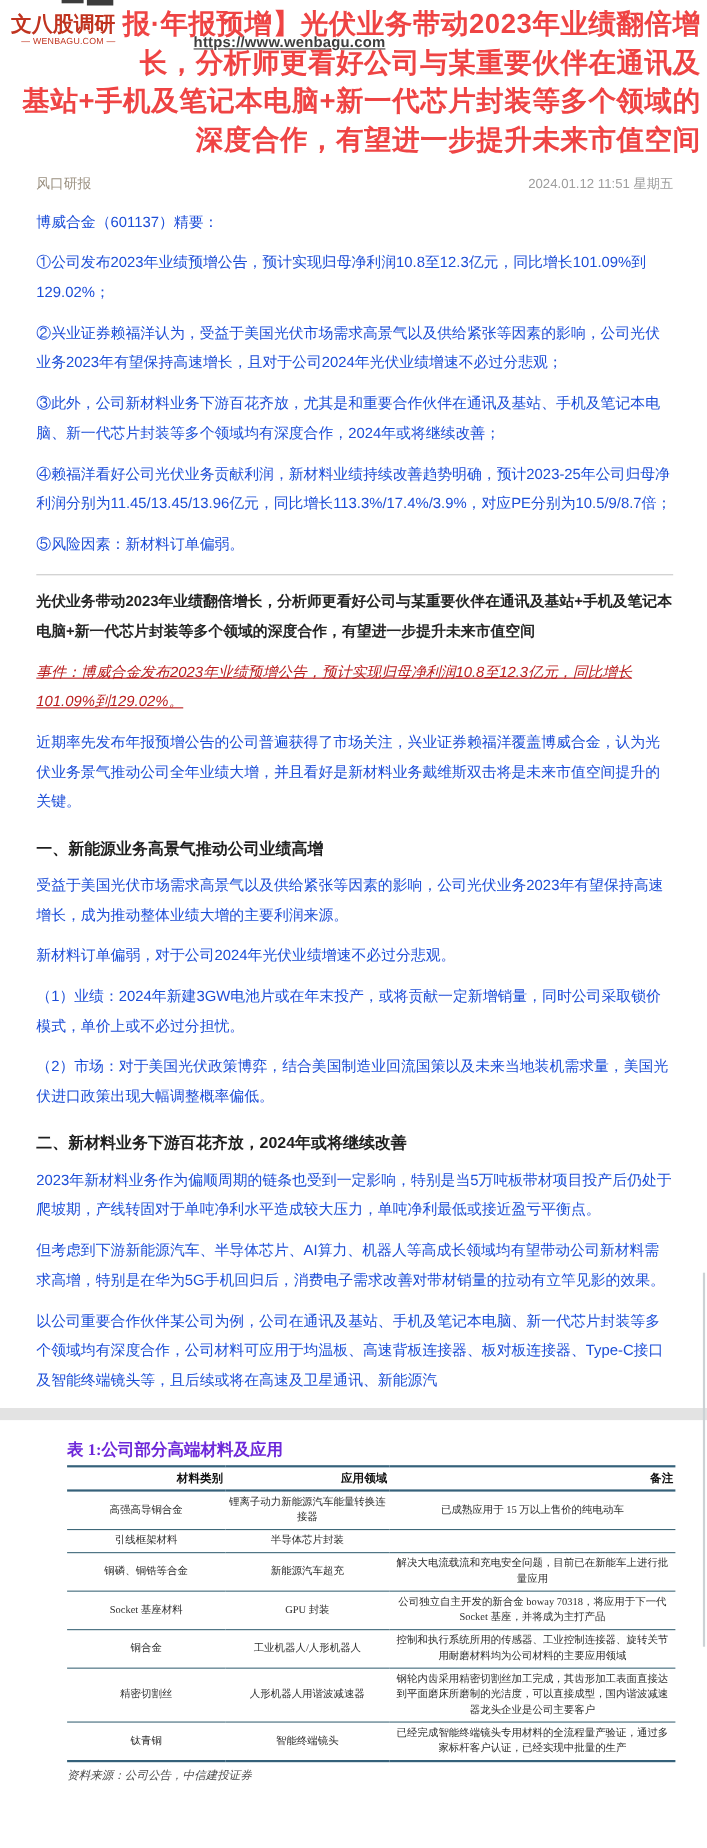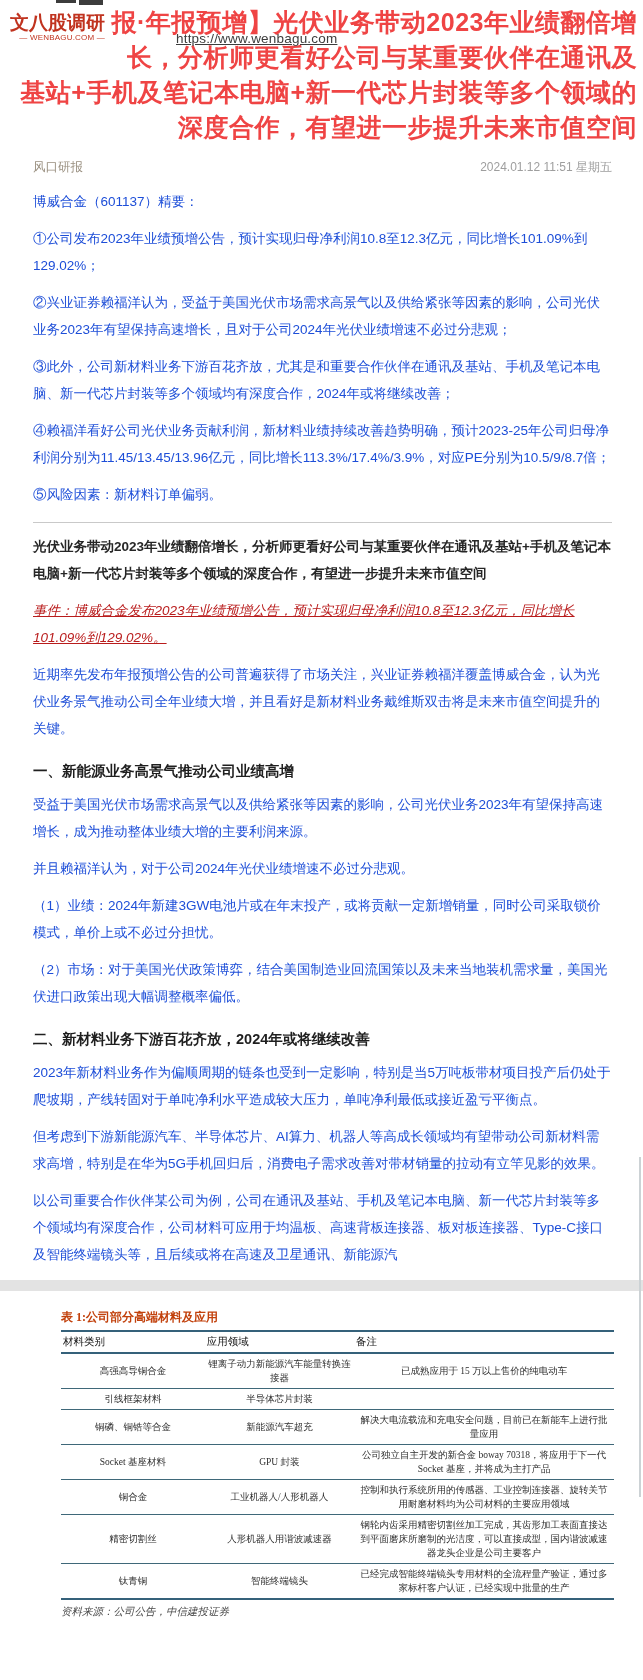--- a/index.html
+++ b/index.html
@@ -6,40 +6,40 @@
   .page{width:643px;height:1680px;background:#ffffff;position:relative;overflow:hidden;
         font-family:"Liberation Sans",sans-serif;}
   .frag{position:absolute;background:#3c3c3c;}
   .frag1{left:56px;top:0;width:20px;height:3px;}
   .frag2{left:79px;top:0;width:24px;height:5px;}
   .header{position:relative;padding:5px 6px 0 8px;}
   .logo{float:left;width:97px;text-align:right;padding-top:7px;}
   .logo-main{font-size:19px;font-weight:bold;color:#c0331f;line-height:21px;white-space:nowrap;}
   .logo-sub{font-size:8px;color:#c0331f;letter-spacing:.2px;line-height:10px;white-space:nowrap;}
   .title{margin:0;font-size:25px;line-height:35px;font-weight:bold;color:#ef4444;letter-spacing:.5px;text-align:right;}
-  .wm-url{position:absolute;left:176px;top:31px;font-size:13.5px;font-weight:normal;color:#3d3d3d;
+  .wm-url{position:absolute;left:176px;top:31px;font-size:13.5px;font-weight:bold;color:#3d3d3d;
           text-decoration:underline;letter-spacing:.2px;}
   .meta{display:flex;justify-content:space-between;align-items:flex-start;padding:14px 31px 0 33px;clear:both;}
   .meta-source{font-size:12.5px;color:#9a9080;}
   .meta-date{font-size:12px;color:#9e9e9e;}
   .content{padding:0 31px 0 33px;}
   .p{font-size:13.5px;line-height:27px;color:#1d4ed8;margin:10px 0 0;}
   .p.first{margin-top:12px;}
   .bold-p{font-weight:bold;color:#262626;}
   .underline-p{text-decoration:underline;color:#b91c1c;font-style:italic;}
   .divider{border:0;border-top:1px solid #c9c9c9;margin:14px 0 4px;}
   .h{font-size:14.5px;font-weight:bold;color:#1f1f1f;margin:20px 0 0;}
   .band{height:11px;background:#e3e3e3;margin:12px -31px 0 -33px;}
   .p-cont{margin-top:32px;}
   .tableblock{margin:18px 0 0 28px;width:553px;}
-  .tb-title{font-size:12px;font-weight:bold;color:#c2410c;font-family:"Liberation Serif",serif;margin:0 0 4px;}
+  .tb-title{font-size:15px;font-weight:bold;color:#6d28d9;font-family:"Liberation Serif",serif;margin:0 0 4px;}
   .mat-table{border-collapse:collapse;width:100%;font-family:"Liberation Serif",serif;
              border-top:2px solid #35617a;border-bottom:2px solid #35617a;}
-  .mat-table th{font-size:10.5px;font-weight:normal;color:#111;border-bottom:2px solid #35617a;
-                padding:3px 2px;text-align:left;}
+  .mat-table th{font-size:10.5px;font-weight:bold;color:#111;border-bottom:2px solid #35617a;
+                padding:3px 2px;text-align:right;}
   .mat-table td{font-size:9.5px;color:#2e2e2e;border-bottom:1px solid #3f6879;padding:3px 3px;
                 text-align:center;line-height:14px;}
   .mat-table tr:last-child td{border-bottom:none;}
   .tb-source{font-family:Liberation Sans, sans-serif;font-style:italic;font-size:10.5px;color:#4a4a4a;margin-top:5px;}
   .right-edge{position:absolute;left:639px;top:1157px;width:2px;height:340px;background:#ccd2d5;}
 </style>
 </head>
 <body>
 
 <div class="page">
@@ -69,21 +69,21 @@
     <p class="p">⑤风险因素：新材料订单偏弱。</p>
 
     <hr class="divider">
 
     <p class="p bold-p">光伏业务带动2023年业绩翻倍增长，分析师更看好公司与某重要伙伴在通讯及基站+手机及笔记本电脑+新一代芯片封装等多个领域的深度合作，有望进一步提升未来市值空间</p>
     <p class="p underline-p">事件：博威合金发布2023年业绩预增公告，预计实现归母净利润10.8至12.3亿元，同比增长101.09%到129.02%。</p>
     <p class="p">近期率先发布年报预增公告的公司普遍获得了市场关注，兴业证券赖福洋覆盖博威合金，认为光伏业务景气推动公司全年业绩大增，并且看好是新材料业务戴维斯双击将是未来市值空间提升的关键。</p>
 
     <p class="h">一、新能源业务高景气推动公司业绩高增</p>
     <p class="p">受益于美国光伏市场需求高景气以及供给紧张等因素的影响，公司光伏业务2023年有望保持高速增长，成为推动整体业绩大增的主要利润来源。</p>
-    <p class="p">并且赖福洋认为，对于公司2024年光伏业绩增速不必过分悲观。</p>
+    <p class="p">新材料订单偏弱，对于公司2024年光伏业绩增速不必过分悲观。</p>
     <p class="p">（1）业绩：2024年新建3GW电池片或在年末投产，或将贡献一定新增销量，同时公司采取锁价模式，单价上或不必过分担忧。</p>
     <p class="p">（2）市场：对于美国光伏政策博弈，结合美国制造业回流国策以及未来当地装机需求量，美国光伏进口政策出现大幅调整概率偏低。</p>
 
     <p class="h">二、新材料业务下游百花齐放，2024年或将继续改善</p>
     <p class="p">2023年新材料业务作为偏顺周期的链条也受到一定影响，特别是当5万吨板带材项目投产后仍处于爬坡期，产线转固对于单吨净利水平造成较大压力，单吨净利最低或接近盈亏平衡点。</p>
     <p class="p">但考虑到下游新能源汽车、半导体芯片、AI算力、机器人等高成长领域均有望带动公司新材料需求高增，特别是在华为5G手机回归后，消费电子需求改善对带材销量的拉动有立竿见影的效果。</p>
     <p class="p">以公司重要合作伙伴某公司为例，公司在通讯及基站、手机及笔记本电脑、新一代芯片封装等多个领域均有深度合作，公司材料可应用于均温板、高速背板连接器、板对板连接器、Type-C接口及智能终端镜头等，且后续或将在高速及卫星通讯、新能源汽</p>
 
     <div class="band"></div>
 

